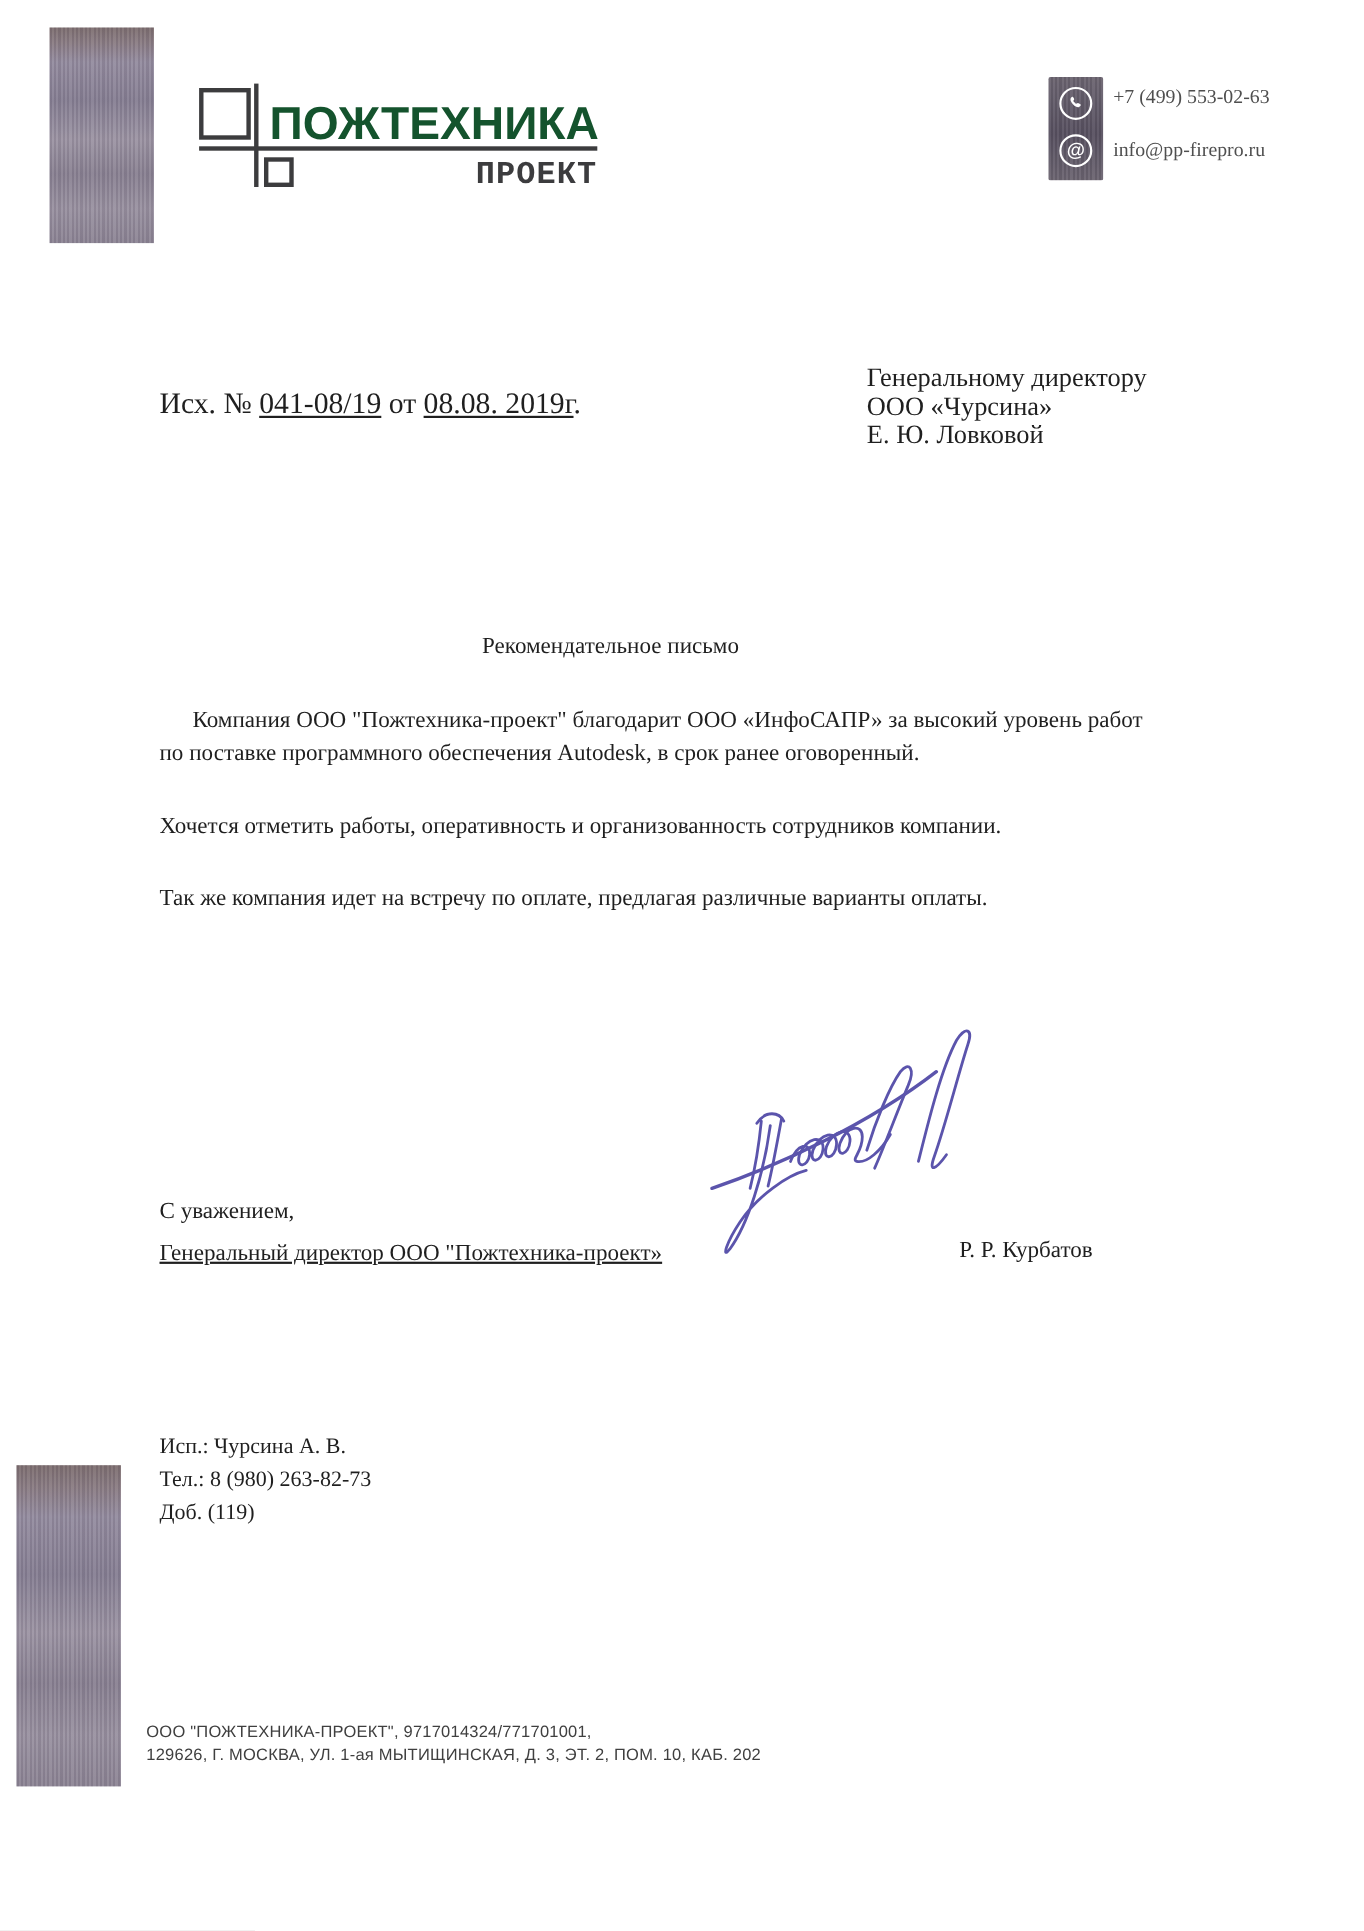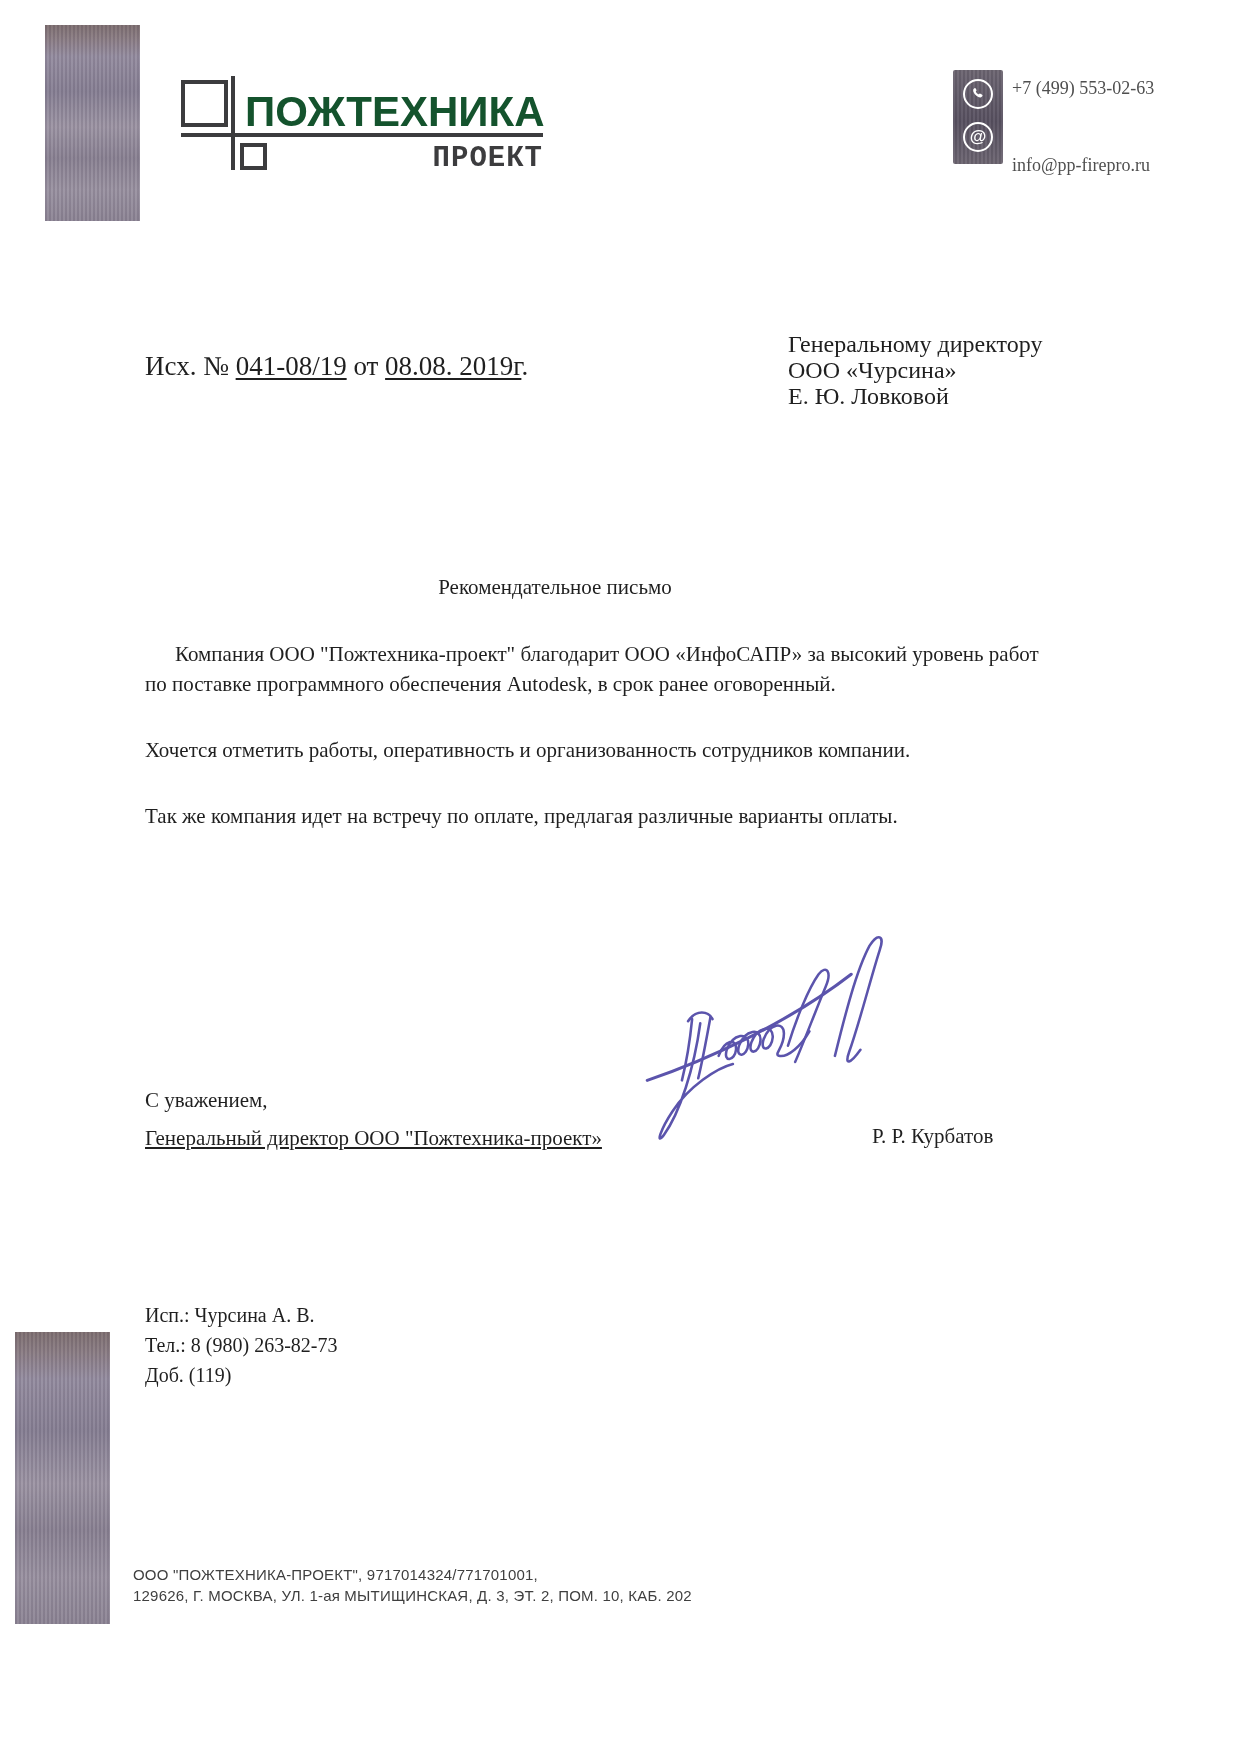--- a/index.html
+++ b/index.html
@@ -33,21 +33,21 @@
   .contact-badge{left:953px;top:70px;width:50px;height:94px;border-radius:2px;
     background:
       repeating-linear-gradient(90deg, rgba(255,255,255,.06) 0 2px, rgba(0,0,0,.06) 2px 4px),
       linear-gradient(180deg,#6b6470,#575060 55%,#6b6470);}
   .badge-circle{position:absolute;left:10px;width:30px;height:30px;border:2px solid #ffffff;
     border-radius:50%;box-sizing:border-box;display:flex;align-items:center;justify-content:center;}
   .circ-phone{top:9px;}
   .circ-at{top:52px;color:#ffffff;font-family:"Liberation Sans",sans-serif;font-weight:700;font-size:17px;}
   .contact-text{font-family:Liberation Serif, serif;font-size:18px;color:#4f4f4f;white-space:nowrap;}
   .contact-phone{left:1012px;top:78px;}
-  .contact-email{left:1012px;top:126px;margin-top:29px;}
+  .contact-email{left:1012px;top:126px;}
 
   
   .ref-line{left:145px;top:351px;font-size:27px;white-space:nowrap;}
   .ref-underline{text-decoration:underline;text-underline-offset:3px;}
   .addressee{left:788px;top:331px;font-size:24px;line-height:26px;}
 
   
   .letter-title{left:145px;top:575px;width:820px;text-align:center;font-size:21px;}
   .letter-body{left:145px;top:639px;width:902px;font-size:21px;line-height:30px;}
   .letter-body p{margin:0 0 36px 0;}

